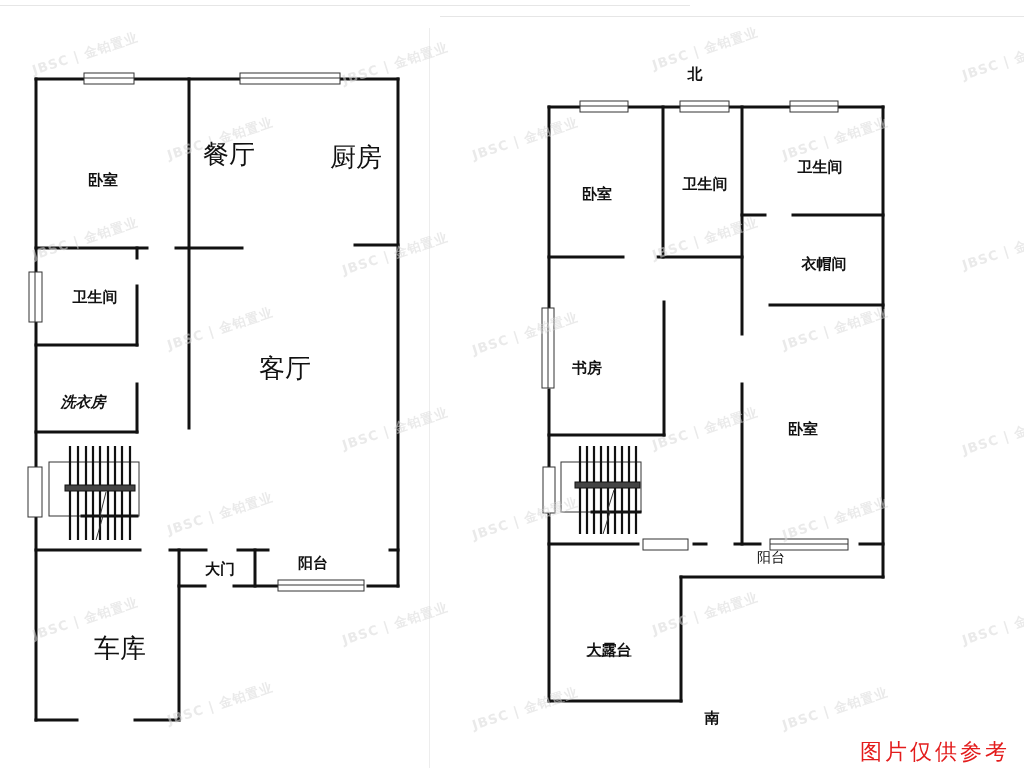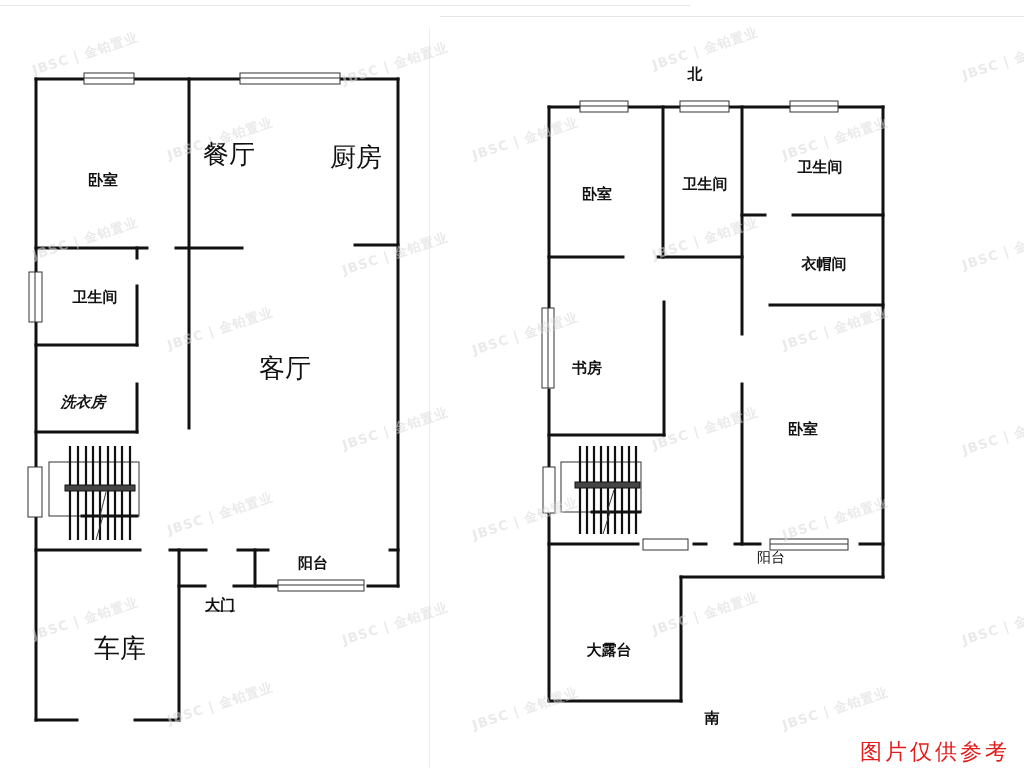--- a/index.html
+++ b/index.html
@@ -195,28 +195,28 @@
 <div class="wm" style="left:960px;top:615px;">JBSC | 金铂置业</div>
 <div class="wm" style="left:470px;top:700px;">JBSC | 金铂置业</div>
 <div class="wm" style="left:780px;top:700px;">JBSC | 金铂置业</div>
 
 <div class="label md" style="left:103px;top:180px;">卧室</div>
 <div class="label lg" style="left:229px;top:154px;">餐厅</div>
 <div class="label lg" style="left:356px;top:157px;">厨房</div>
 <div class="label md" style="left:95px;top:297px;">卫生间</div>
 <div class="label md" style="left:83px;top:402px;font-style:italic;">洗衣房</div>
 <div class="label lg" style="left:285px;top:368px;">客厅</div>
-<div class="label md" style="left:220px;top:605px;text-decoration:underline;">大门</div>
+<div class="label md" style="left:220px;top:569px;">大门</div>
 <div class="label md" style="left:313px;top:563px;">阳台</div>
 <div class="label lg" style="left:120px;top:648px;">车库</div>
 
 <div class="label md" style="left:695px;top:74px;">北</div>
 <div class="label md" style="left:597px;top:194px;">卧室</div>
 <div class="label md" style="left:705px;top:184px;">卫生间</div>
 <div class="label md" style="left:820px;top:167px;">卫生间</div>
 <div class="label md" style="left:808px;top:264px;margin-left:16px;">衣帽间</div>
 <div class="label md" style="left:587px;top:368px;">书房</div>
 <div class="label md" style="left:803px;top:429px;">卧室</div>
 <div class="label sm" style="left:771px;top:558px;">阳台</div>
-<div class="label md" style="left:609px;top:650px;">大露台</div>
+<div class="label md" style="left:609px;top:650px;text-decoration:underline;">大露台</div>
 <div class="label md" style="left:712px;top:718px;">南</div>
 
 <div class="disclaimer">图片仅供参考</div>
 
 </body></html>

